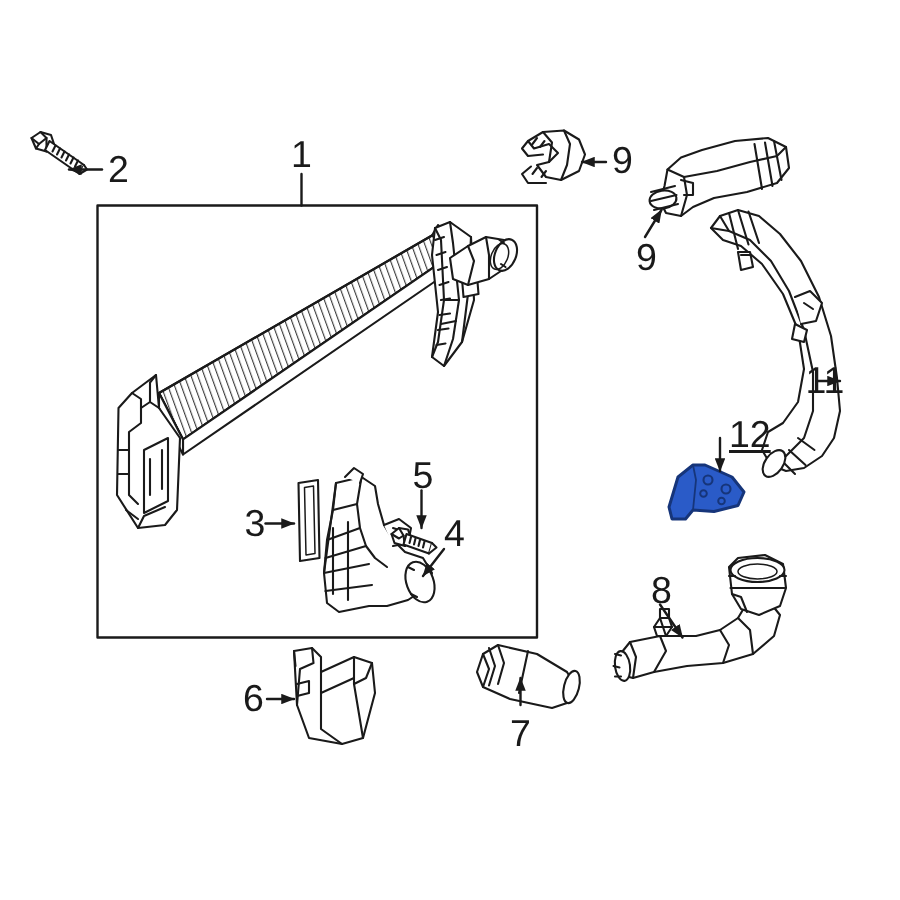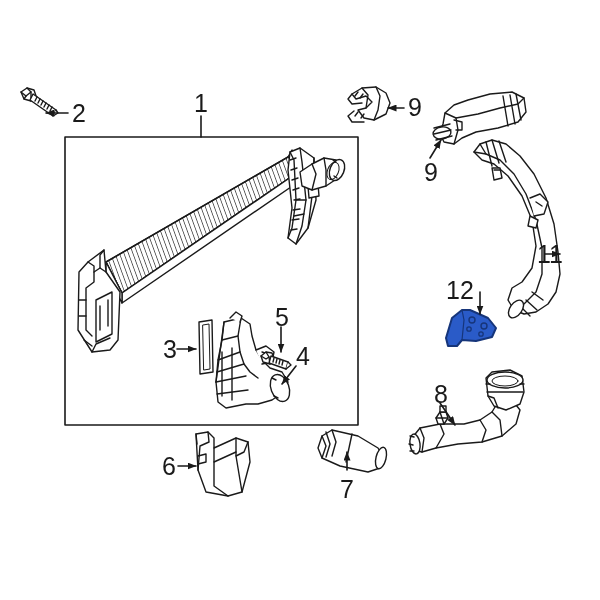--- a/index.html
+++ b/index.html
@@ -279,15 +279,15 @@
   <span class="callout-label" style="left:340px; top:477px;">7</span>
 
   <span class="callout-label" style="left:434px; top:382px;">8</span>
 
   <span class="callout-label" style="left:424px; top:160px;">9</span>
 
   <span class="callout-label" style="left:408px; top:95px;">9</span>
 
   <span class="callout-label" style="left:521px; top:242px;margin-left:16px;">11</span>
 
-  <span class="callout-label" style="left:446px; top:278px;">12</span>
+  <span class="callout-label" style="left:486px; top:278px;text-decoration:underline;">12</span>
 
 </div>
 
 </body></html>

